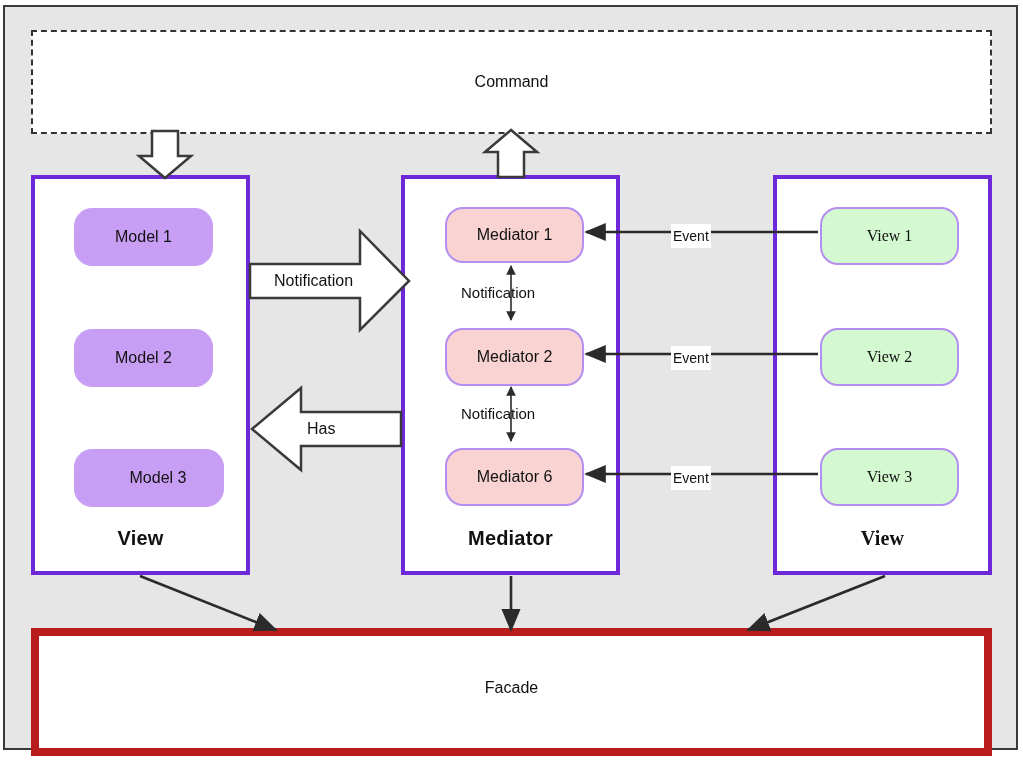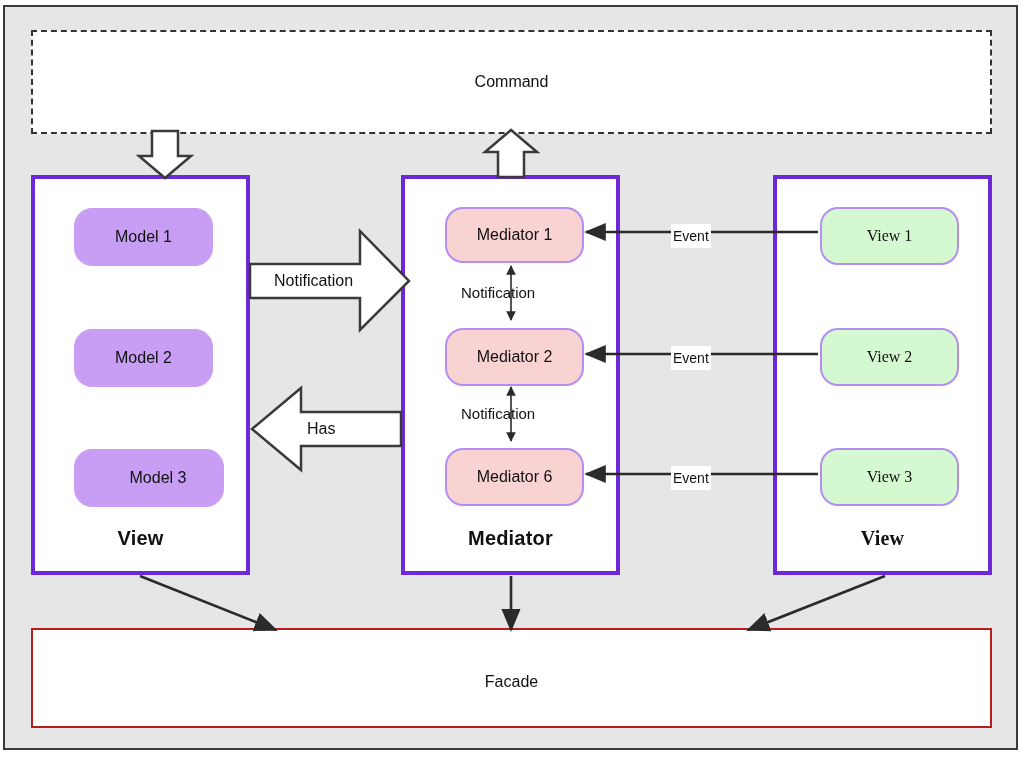--- a/index.html
+++ b/index.html
@@ -10,22 +10,22 @@
   .svglayer{position:absolute;left:0;top:0;width:1023px;height:761px;pointer-events:none;}
 
   .panel{position:absolute;background:#ffffff;border:4px solid #6d28d9;box-sizing:border-box;}
   .panel-title{position:absolute;left:0;right:0;text-align:center;font-weight:bold;
                font-size:20px;color:#111;letter-spacing:.2px;}
 
   .cmdbox{position:absolute;left:31px;top:30px;width:961px;height:104px;background:#ffffff;
           box-sizing:border-box;border:2px dashed #333;}
   .cmdbox-label{position:absolute;left:0;right:0;top:41px;text-align:center;font-size:16px;color:#111;}
 
-  .facade{position:absolute;left:31px;top:628px;width:961px;height:100px;background:#ffffff;
-          border:2px solid #b91c1c;box-sizing:border-box;}
+  .facade{position:absolute;left:31px;top:628px;width:961px;height:128px;background:#ffffff;
+          border:8px solid #b91c1c;box-sizing:border-box;}
   .facade-label{position:absolute;left:0;right:0;top:43px;text-align:center;font-size:16px;color:#111;}
 
   .node{position:absolute;box-sizing:border-box;display:flex;align-items:center;
         justify-content:center;font-size:16px;color:#111;border-radius:18px;}
   .node-model{background:#c89ef5;border:1px solid #c89ef5;}
   .node-mediator{background:#f9d2d2;border:2px solid #b48ef0;}
   .node-view{background:#d4f8d0;border:2px solid #b48ef0;}
 
   .edge-label{position:absolute;background:#ffffff;font-size:14px;color:#111;
               padding:4px 2px;white-space:nowrap;line-height:16px;}

